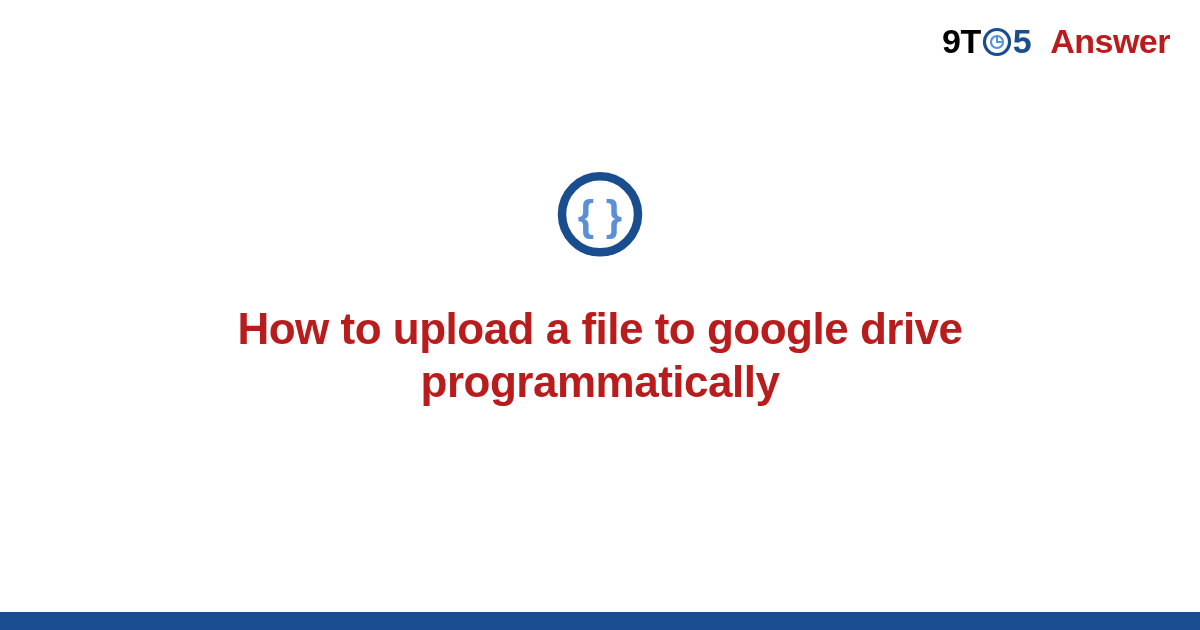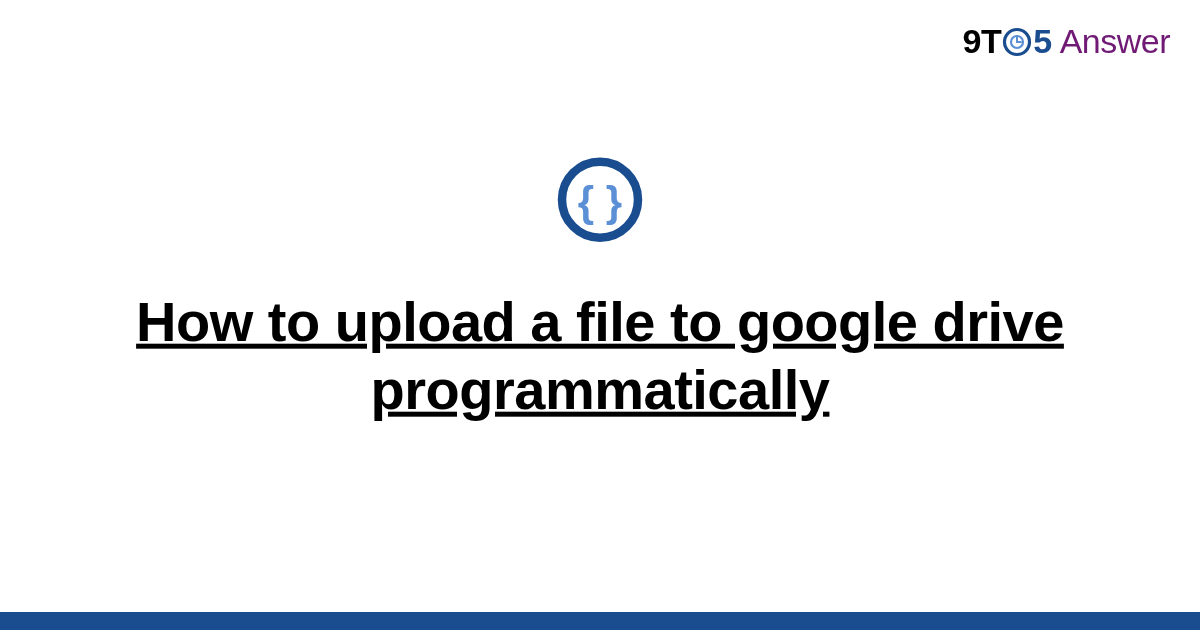--- a/index.html
+++ b/index.html
@@ -33,45 +33,44 @@
       display: inline-flex;
       align-items: center;
       justify-content: center;
       margin: 0 1px;
     }
     .logo-5 {
       color: #1a4d8f;
       font-weight: 700;
     }
     .logo-answer {
-      color: #701a75;
-      font-weight: 400;
-      margin-left: 8px;
+      color: #b91c1c;
+      font-weight: 700;
+      margin-left: 19px;
     }
     .center-content {
       position: absolute;
       top: 46%;
       left: 50%;
       transform: translate(-50%, -50%);
       text-align: center;
       width: 90%;
     }
     .braces-icon {
       margin-bottom: 44px;
       display: inline-flex;
       align-items: center;
       justify-content: center;
     }
     .title {
-      font-size: 56px;
+      font-size: 44px;
       font-weight: 700;
-      color: #000000;
+      color: #b91c1c;
       line-height: 1.22;
       letter-spacing: -0.5px;
-      text-decoration: underline;
     }
     .bottom-bar {
       position: absolute;
       bottom: 0;
       left: 0;
       width: 100%;
       height: 18px;
       background: #1a4d8f;
     }
   </style>

